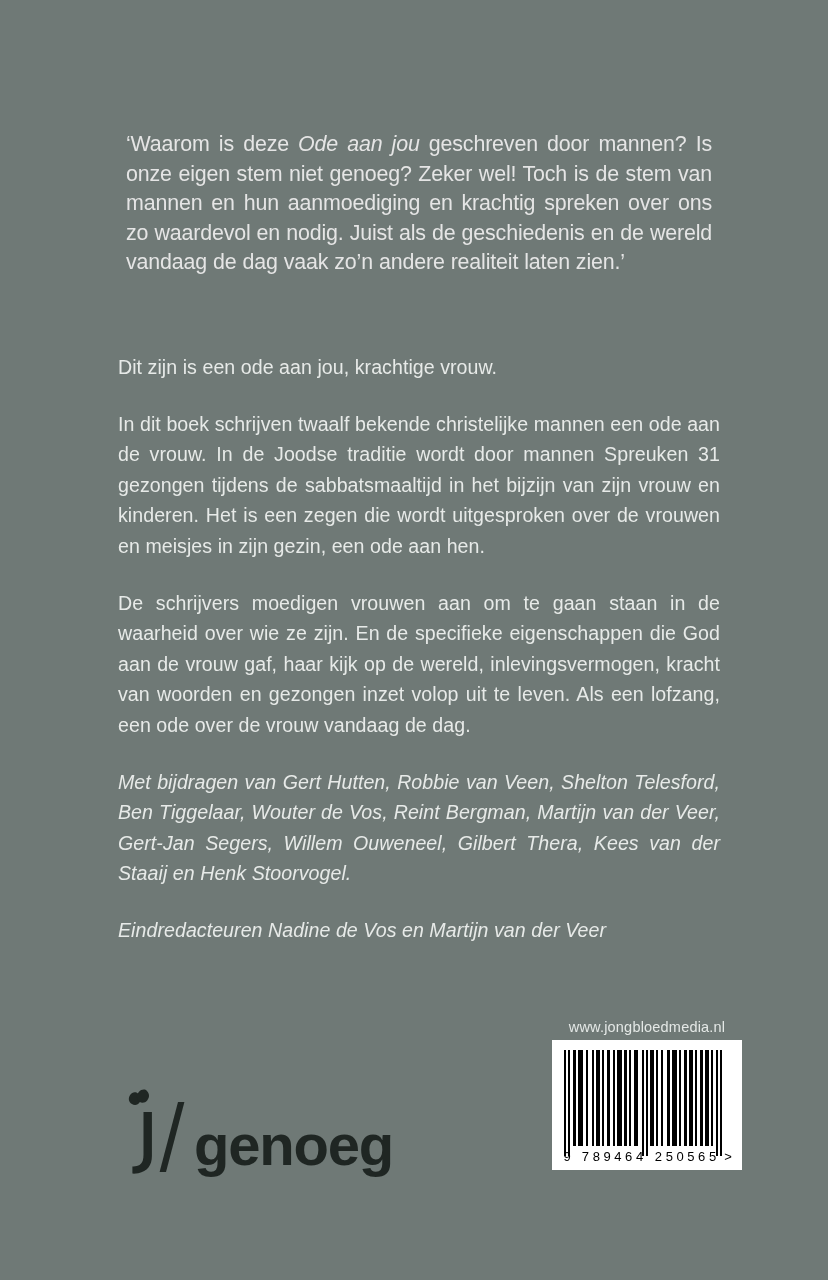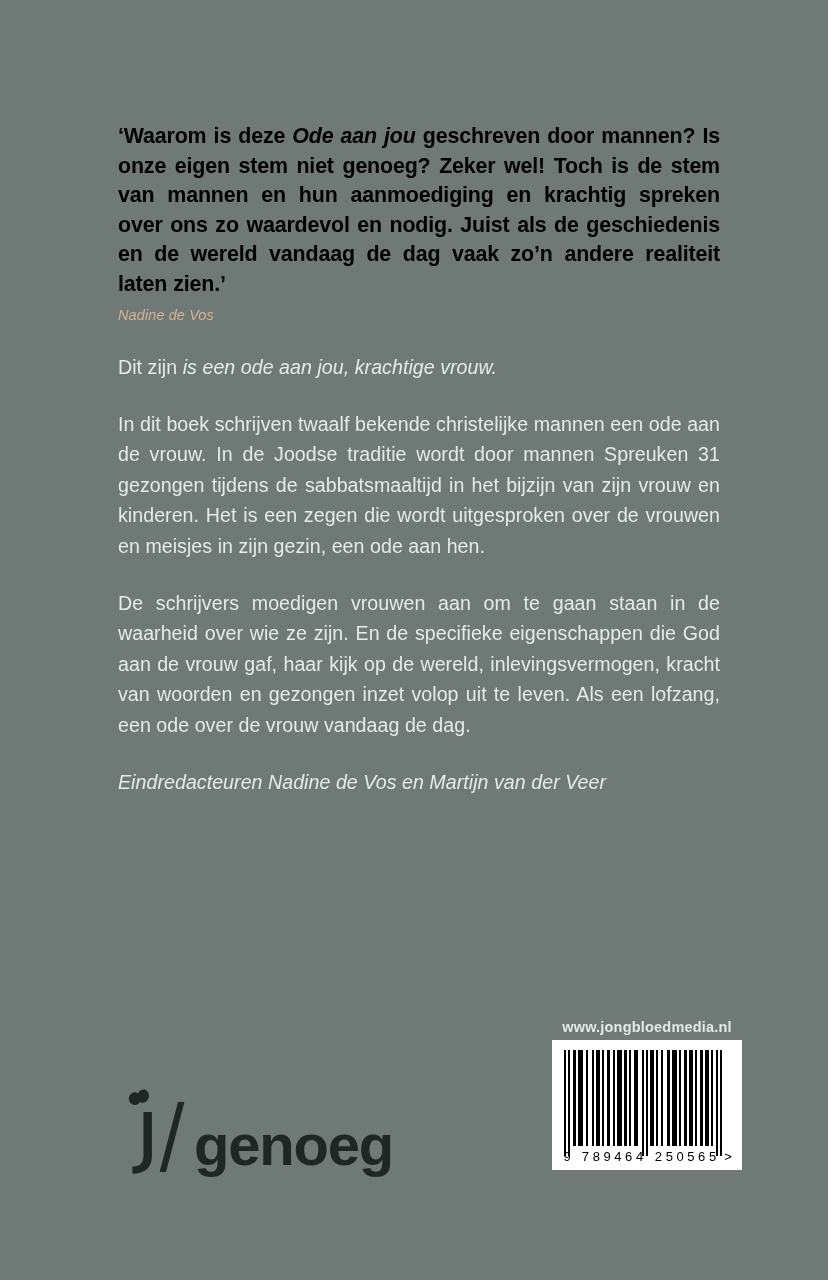--- a/index.html
+++ b/index.html
@@ -22,25 +22,25 @@
   }
 
   
   .quote-block {
     position: absolute;
     left: 118px;
     top: 122px;
     width: 602px;
   }
   .pull-quote {
-    margin: 0;
-    color: #000000;
+    margin: 8px;
+    color: #e5e5e5;
     font-size: 21.4px;
     line-height: 29.5px;
-    font-weight: bold;
+    font-weight: normal;
     text-align: justify;
     letter-spacing: -0.15px;
     word-spacing: 0.2px;
   }
   .pull-quote .ital {
     font-style: italic;
   }
   .quote-attrib {
     margin: 7px 0 0 0;
     color: #d8b293;
@@ -70,21 +70,20 @@
     margin-bottom: 0;
   }
   .para.lead {
     margin-bottom: 26px;
     text-align: left;
   }
   .para.italic {
     font-style: italic;
   }
   .para .ital {
-    font-style: italic;
   }
 
   
   .logo {
     position: absolute;
     left: 116px;
     top: 1092px;
     display: flex;
     align-items: flex-end;
     height: 86px;
@@ -110,21 +109,21 @@
     top: 1018px;
     width: 190px;
   }
   .publisher-url {
     color: #e4e8e6;
     font-size: 14.5px;
     line-height: 18px;
     text-align: center;
     letter-spacing: 0.2px;
     margin-bottom: 4px;
-    font-weight: 700;
+    font-weight: 400;
   }
   .barcode-box {
     background: #ffffff;
     width: 190px;
     height: 130px;
     padding: 0;
     box-sizing: border-box;
     position: relative;
   }
   .barcode-bars {
@@ -161,32 +160,32 @@
   .barcode-digits .d-right { flex: 1; display: flex; justify-content: space-around; margin: 0 4px 0 4px;}
   .barcode-digits .d-tail { width: 12px; text-align: center; }
 </style>
 </head>
 <body>
 
 <div class="cover">
 
   <div class="quote-block">
     <p class="pull-quote"><span>‘Waarom is deze </span><span class="ital">Ode aan jou</span><span> geschreven door mannen? Is onze eigen stem niet genoeg? Zeker wel! Toch is de stem van mannen en hun aanmoediging en krachtig spreken over ons zo waardevol en nodig. Juist als de geschiedenis en de wereld vandaag de dag vaak zo’n andere realiteit laten zien.’</span></p>
-    <p class="quote-attrib">Nadine de Vos</p>
   </div>
 
   <div class="body-block">
 
     <p class="para lead"><span>Dit zijn </span><span class="ital">is een ode aan jou, krachtige vrouw.</span></p>
 
     <p class="para">In dit boek schrijven twaalf bekende christelijke mannen een ode aan de vrouw. In de Joodse traditie wordt door mannen Spreuken 31 gezongen tijdens de sabbatsmaaltijd in het bijzijn van zijn vrouw en kinderen. Het is een zegen die wordt uitgesproken over de vrouwen en meisjes in zijn gezin, een ode aan hen.</p>
 
     <p class="para">De schrijvers moedigen vrouwen aan om te gaan staan in de waarheid over wie ze zijn. En de specifieke eigenschappen die God aan de vrouw gaf, haar kijk op de wereld, inlevingsvermogen, kracht van woorden en gezongen inzet volop uit te leven. Als een lofzang, een ode over de vrouw vandaag de dag.</p>
 
 
+    <p class="para italic">Met bijdragen van Gert Hutten, Robbie van Veen, Shelton Telesford, Ben Tiggelaar, Wouter de Vos, Reint Bergman, Martijn van der Veer, Gert-Jan Segers, Willem Ouweneel, Gilbert Thera, Kees van der Staaij en Henk Stoorvogel.</p>
 
     <p class="para italic">Eindredacteuren Nadine de Vos en Martijn van der Veer</p>
   </div>
 
   <div class="logo">
     <svg class="logo-mark" width="76" height="92" viewBox="0 0 76 92">
 
       <path d="M20.5 6.5c4.2 2.6 5.6 6.0 3.4 9.6-1.8 3.0-5.2 3.8-8.0 2.0-3.4-2.2-4.0-6.0-1.6-9.4 1.4-2.0 3.6-3.0 6.2-2.2z" fill="#1f2623"></path>
       <path d="M30.0 4.0c3.6 3.0 4.0 7.0 1.2 10.4-2.2 2.6-5.6 3.0-8.0 1.0-3.0-2.4-3.0-6.4-0.2-9.6 1.8-2.0 4.4-2.8 7.0-1.8z" fill="#1f2623"></path>
 

